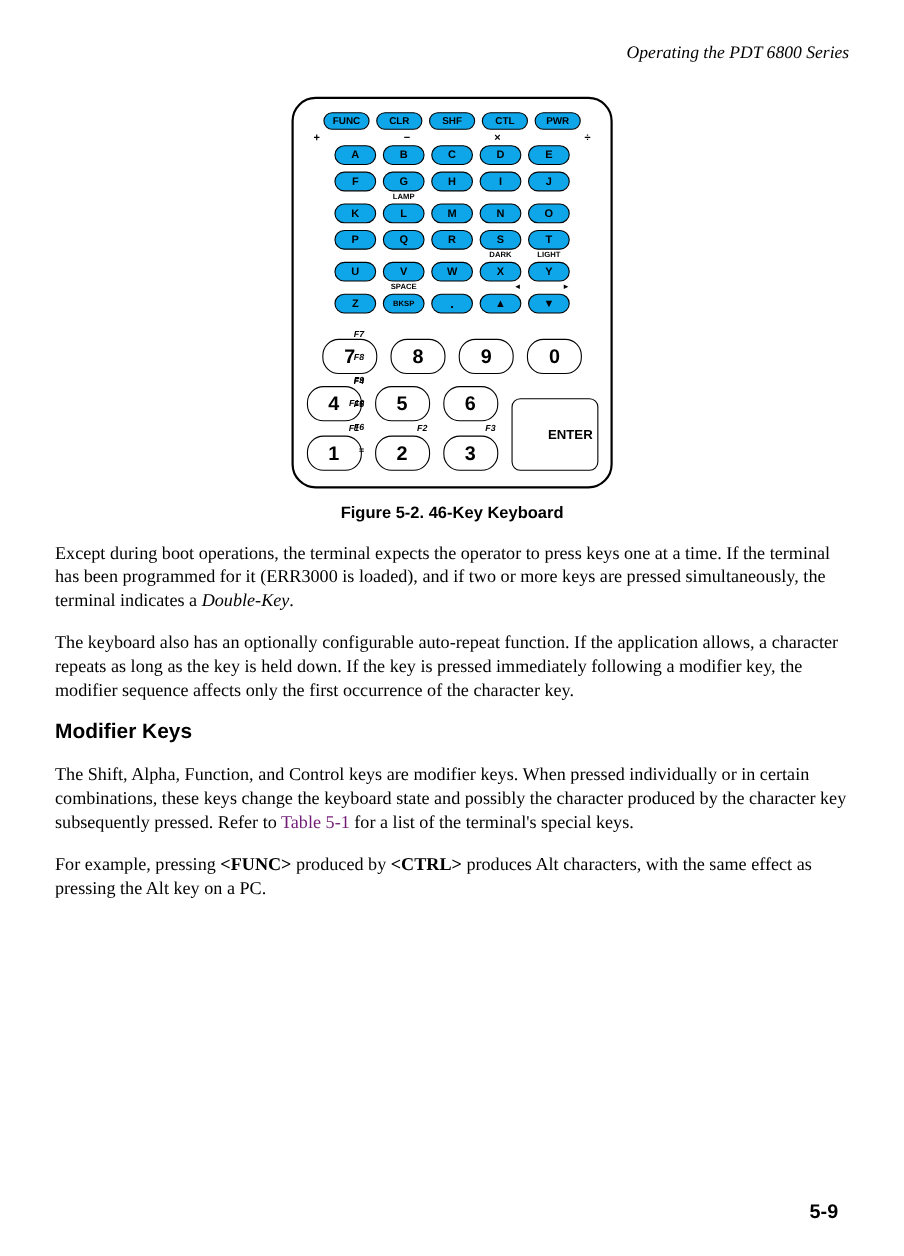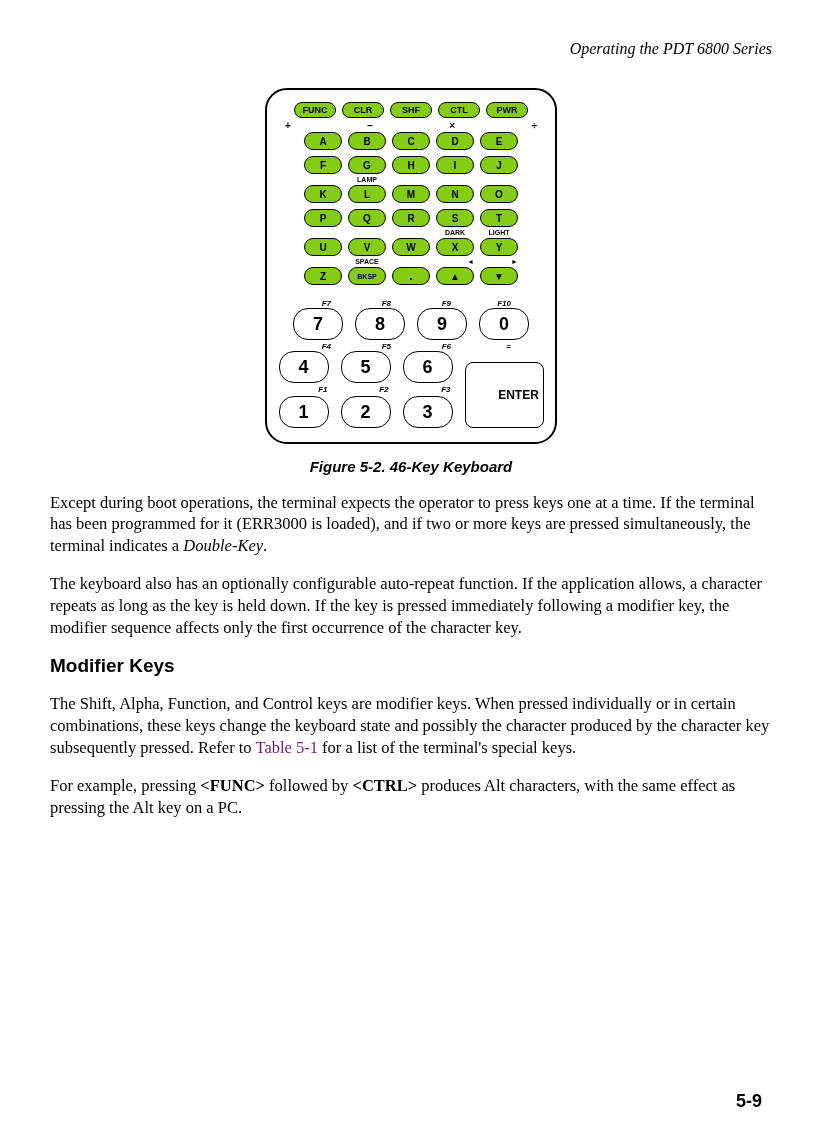--- a/index.html
+++ b/index.html
@@ -48,38 +48,38 @@
   }
   .pill {
     border: 1.5px solid #000;
     border-radius: 10px;
     font-weight: bold;
     font-size: 9px;
     display: flex;
     align-items: center;
     justify-content: center;
     box-sizing: border-box;
-    background: #84cc16;
+    background: #0ea5e9;
   }
   .top-pill { width: 42px; height: 16px; }
   .letter-key { width: 38px; height: 18px; border-radius: 9px; font-size: 10px; }
   .sym-row {
     display: flex;
     justify-content: space-between;
     padding: 0 4px;
     font-size: 10px;
     font-weight: bold;
     height: 12px;
   }
   .label-single { display:flex; justify-content:center; gap:6px; font-size:7px; font-weight:bold; height:9px;}
   .label-single span { width:38px; text-align:center; }
   .dot-key { width: 38px; height: 18px; border-radius:9px; font-size:12px;}
   .arrow-key { width: 38px; height: 18px; border-radius:9px; font-size:10px;}
   .num-area { margin-top: 14px; }
-  .flabel-row { display:flex; gap:12px; font-size:8px; font-weight:bold; height:9px; padding: 0 6px 0 2px; font-style: italic; }
+  .flabel-row { display:flex; gap:12px; font-size:8px; font-weight:bold; height:9px; padding: 0 6px 0 2px; font-style: italic; flex-direction: column; }
   .flabel-row span { width:48px; text-align:right; }
   .flabel-row .eq { font-style: normal; }
   .num-row { display:flex; gap:12px; justify-content:center; margin-bottom:2px; }
   .num-key {
     width: 48px; height: 30px;
     border: 1.5px solid #000;
     border-radius: 15px;
     display:flex; align-items:center; justify-content:center;
     font-size: 18px; font-weight: bold;
   }
@@ -91,21 +91,20 @@
     font-size: 12px; font-weight:bold;padding-left:29px;
   }
   .num-grid { display:flex; gap:12px; justify-content:center; }
   .num-col { display:flex; flex-direction:column; gap:2px; }
   .bksp { font-size: 7px; }
   .caption {
     font-family: 'Trebuchet MS', Arial, sans-serif;
     font-weight: bold;
     font-size: 15px;
     margin-top: 14px;
-    font-style: italic;
   }
   .h2 {
     font-family: 'Trebuchet MS', Arial, sans-serif;
     font-weight: bold;
     font-style: italic;
     font-size: 24px;
     margin-top: 24px;
     margin-bottom: 6px;
   }
   .body-text {
@@ -278,17 +277,17 @@
   <p class="body-text">
     <span>Except during boot operations, the terminal expects the operator to press keys one at a time. If the terminal has been programmed for it (ERR3000 is loaded), and if two or more keys are pressed simultaneously, the terminal indicates a </span><span class="italic">Double-Key</span><span>.</span>
   </p>
   <p class="body-text">The keyboard also has an optionally configurable auto-repeat function. If the application allows, a character repeats as long as the key is held down. If the key is pressed immediately following a modifier key, the modifier sequence affects only the first occurrence of the character key.</p>
 
   <div class="h3">Modifier Keys</div>
   <p class="body-text">
     <span>The Shift, Alpha, Function, and Control keys are modifier keys. When pressed individually or in certain combinations, these keys change the keyboard state and possibly the character produced by the character key subsequently pressed. Refer to </span><span class="link">Table 5-1</span><span> for a list of the terminal's special keys.</span>
   </p>
   <p class="body-text">
-    <span>For example, pressing </span><span class="bold">&lt;FUNC&gt;</span><span> followed by </span><span class="bold">&lt;CTRL&gt;</span><span> produces Alt characters, with the same effect as pressing the Alt key on a PC.</span>
+    <span>For example, pressing </span><span class="bold">&lt;FUNC&gt;</span><span> produced by </span><span class="bold">&lt;CTRL&gt;</span><span> produces Alt characters, with the same effect as pressing the Alt key on a PC.</span>
   </p>
 
   <div class="pagenum">5-9</div>
 </div>
 
 </body></html>

